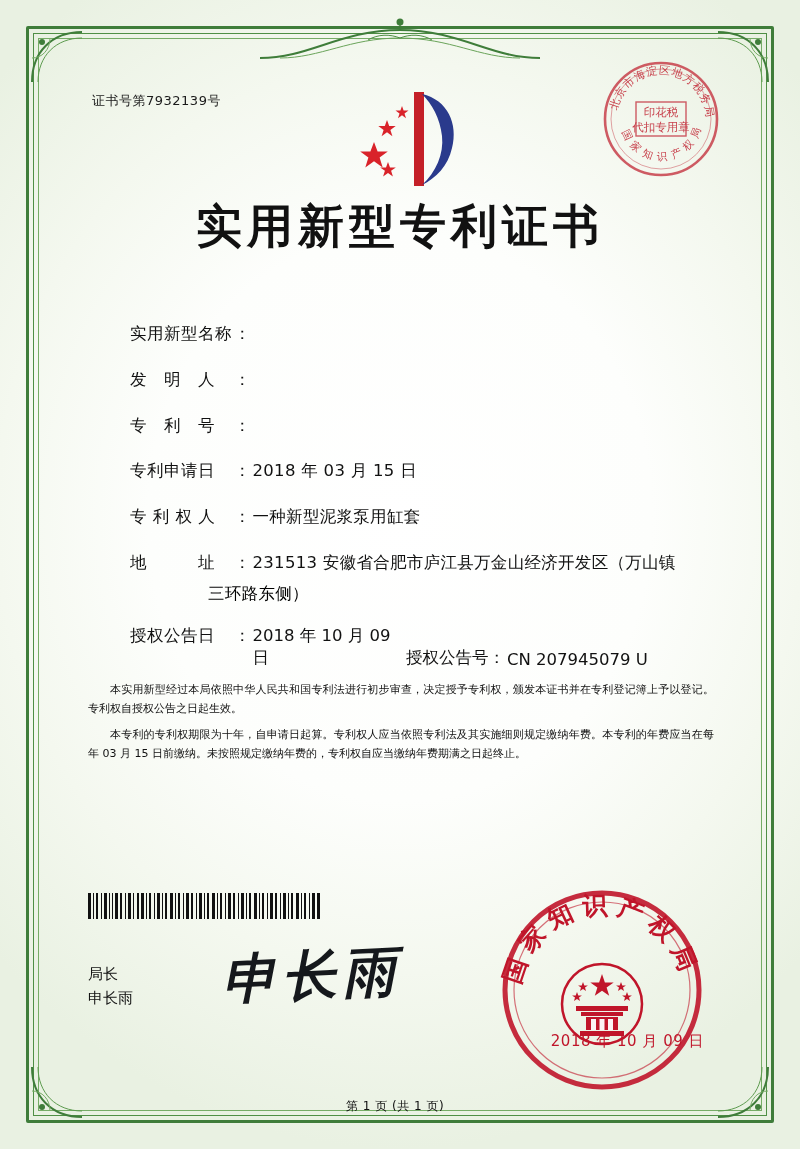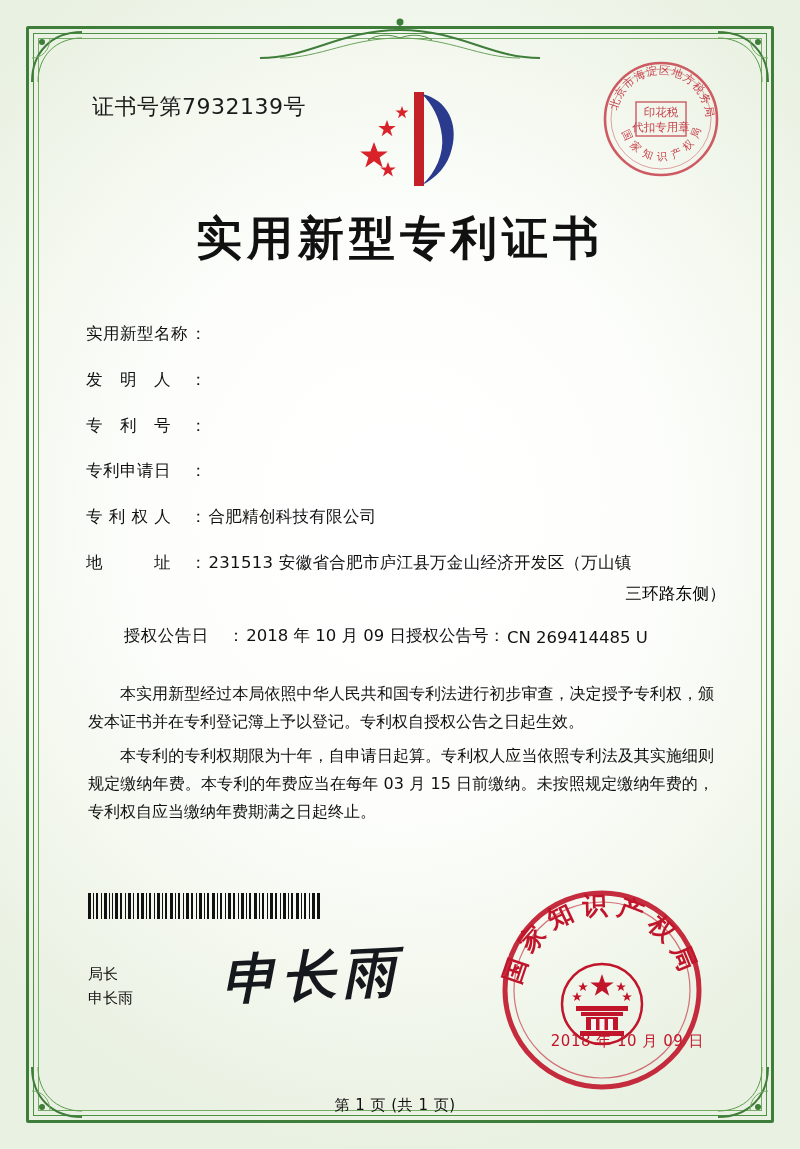--- a/index.html
+++ b/index.html
@@ -71,21 +71,21 @@
 
   .content {
     position: absolute;
     left: 0; top: 0; right: 0; bottom: 0;
   }
 
   .cert-number {
     position: absolute;
     left: 92px;
     top: 92px;
-    font-size: 22px;
+    font-size: 13px;
     color: #1a1a1a;
     letter-spacing: 0.5px;
     font-family: "DejaVu Sans", "Liberation Sans", sans-serif;
   }
 
   
   .logo {
     position: absolute;
     left: 352px;
     top: 86px;
@@ -98,21 +98,21 @@
     position: absolute;
     right: 78px;
     top: 58px;
     width: 122px;
     height: 122px;
   }
 
   .title {
     position: absolute;
     left: 0; right: 0;
-    top: 208px;
+    top: 196px;
     text-align: center;
     font-size: 46px;
     font-weight: bold;
     letter-spacing: 5px;
     color: #111;
     font-family: "DejaVu Sans", "Liberation Sans", sans-serif;
   }
 
   .fields {
     position: absolute;
@@ -126,47 +126,48 @@
     margin-bottom: 21px;
     font-size: 16.5px;
     color: #111;
     line-height: 1.5;
   }
   .f-label {
     width: 104px;
     flex: 0 0 104px;
     white-space: nowrap;
     letter-spacing: 0.5px;
+    margin-left: 44px;
   }
   .f-colon { margin: 0 2px 0 0; }
   .f-value {
     flex: 1;
     letter-spacing: 0.3px;
   }
   .addr-second {
+    margin-left: 122px;
     font-size: 16.5px;
     margin-top: -14px;
     margin-bottom: 20px;
     letter-spacing: 0.3px;
-    text-align: right;
   }
   .two-col {
     display: flex;
     font-size: 16.5px;
     color: #111;
   }
   .two-col .left { width: 320px; display:flex;justify-content:flex-end; }
   .two-col .right { display:flex;align-items:flex-end; }
 
   .paragraphs {
     position: absolute;
     left: 88px;
     top: 680px;
     width: 626px;
-    font-size: 16px;
+    font-size: 11px;
     color: #111;
     line-height: 1.75;
     text-align: justify;
   }
   .paragraphs p {
     margin: 0 0 6px 0;
     text-indent: 2em;
   }
 
   .barcode {
@@ -214,21 +215,21 @@
     font-size: 15px;
     color: #c0152a;
     letter-spacing: 0.5px;
   }
 
   .footer {
     position: absolute;
     left: 0; right: 10px;
     bottom: 34px;
     text-align: center;
-    font-size: 15px;
+    font-size: 12px;
     color: #111;
     letter-spacing: 0.5px;
   }
 </style>
 </head>
 <body>
 
 <div class="page">
 
   <div class="frame-outer"></div>
@@ -330,46 +331,47 @@
       </div>
 
       <div class="field-row">
         <span class="f-label">专　利　号</span>
         <span class="f-colon">：</span>
       </div>
 
       <div class="field-row">
         <span class="f-label">专利申请日</span>
         <span class="f-colon">：</span>
+        <span class="f-value">2018 年 03 月 15 日</span>
       </div>
 
       <div class="field-row">
         <span class="f-label">专 利 权 人</span>
         <span class="f-colon">：</span>
-        <span class="f-value">合肥精创科技有限公司</span>
+        <span class="f-value">一种新型泥浆泵用缸套</span>
       </div>
 
       <div class="field-row">
         <span class="f-label">地　　　址</span>
         <span class="f-colon">：</span>
         <span class="f-value">231513 安徽省合肥市庐江县万金山经济开发区（万山镇</span>
       </div>
 
       <div class="addr-second">三环路东侧）</div>
 
       <div class="two-col">
         <div class="left">
           <span class="f-label" style="width:104px;flex:0 0 104px;">授权公告日</span>
           <span class="f-colon">：</span>
           <span>2018 年 10 月 09 日</span>
         </div>
         <div class="right">
           <span>授权公告号</span>
           <span class="f-colon">：</span>
-          <span>CN 269414485 U</span>
+          <span>CN 207945079 U</span>
         </div>
       </div>
     </div>
 
     <div class="paragraphs">
       <p>本实用新型经过本局依照中华人民共和国专利法进行初步审查，决定授予专利权，颁发本证书并在专利登记簿上予以登记。专利权自授权公告之日起生效。</p>
       <p>本专利的专利权期限为十年，自申请日起算。专利权人应当依照专利法及其实施细则规定缴纳年费。本专利的年费应当在每年 03 月 15 日前缴纳。未按照规定缴纳年费的，专利权自应当缴纳年费期满之日起终止。</p>
     </div>
 
     <div class="barcode">

